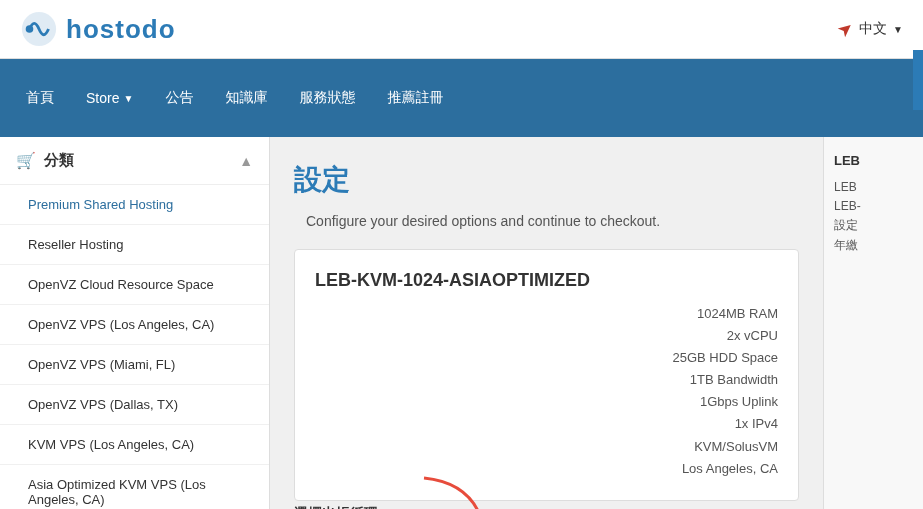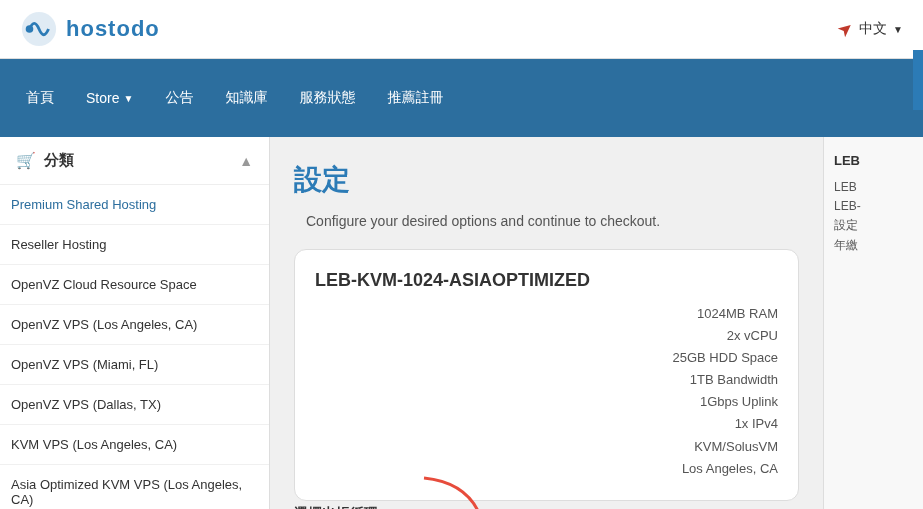--- a/index.html
+++ b/index.html
@@ -17,21 +17,21 @@
     .logo {
       display: flex;
       align-items: center;
       gap: 8px;
     }
     .logo-icon {
       width: 38px;
       height: 38px;
     }
     .logo-text {
-      font-size: 22px;
+      font-size: 26px;
       color: #2c7bb6;
       font-weight: bold;
       letter-spacing: 1px;
     }
     .header-right {
       display: flex;
       align-items: center;
       gap: 6px;
       font-size: 14px;
       color: #333;
@@ -92,21 +92,21 @@
     }
     .cart-icon {
       font-size: 16px;
     }
     .collapse-icon {
       color: #999;
       cursor: pointer;
       font-size: 14px;
     }
     .sidebar-item {
-      padding: 12px 11px;
+      padding: 12px 28px;
       border-bottom: 1px solid #f0f0f0;
       cursor: pointer;
       color: #333;
       font-size: 13px;
     }
     .sidebar-item.active {
       color: #2c6e9e;
     }
 
     
@@ -126,21 +126,21 @@
       font-size: 14px;
       color: #555;
       margin-bottom: 20px;
       margin-left: 12px;
     }
 
     
     .product-card {
       background: #fff;
       border: 1px solid #ddd;
-      border-radius: 12px;
+      border-radius: 4px;
       padding: 20px;
       margin-bottom: 4px;
     }
     .product-name {
       font-size: 18px;
       font-weight: bold;
       color: #333;
       margin-bottom: 12px;
     }
     .product-spec {

